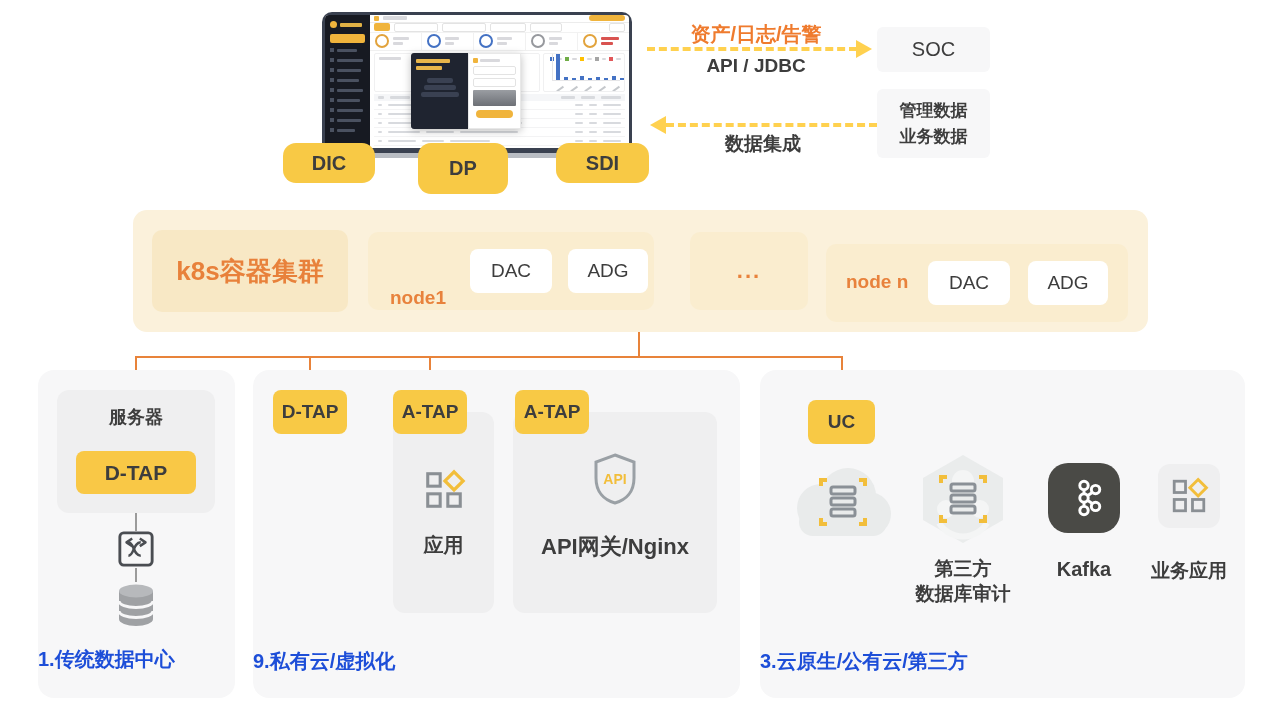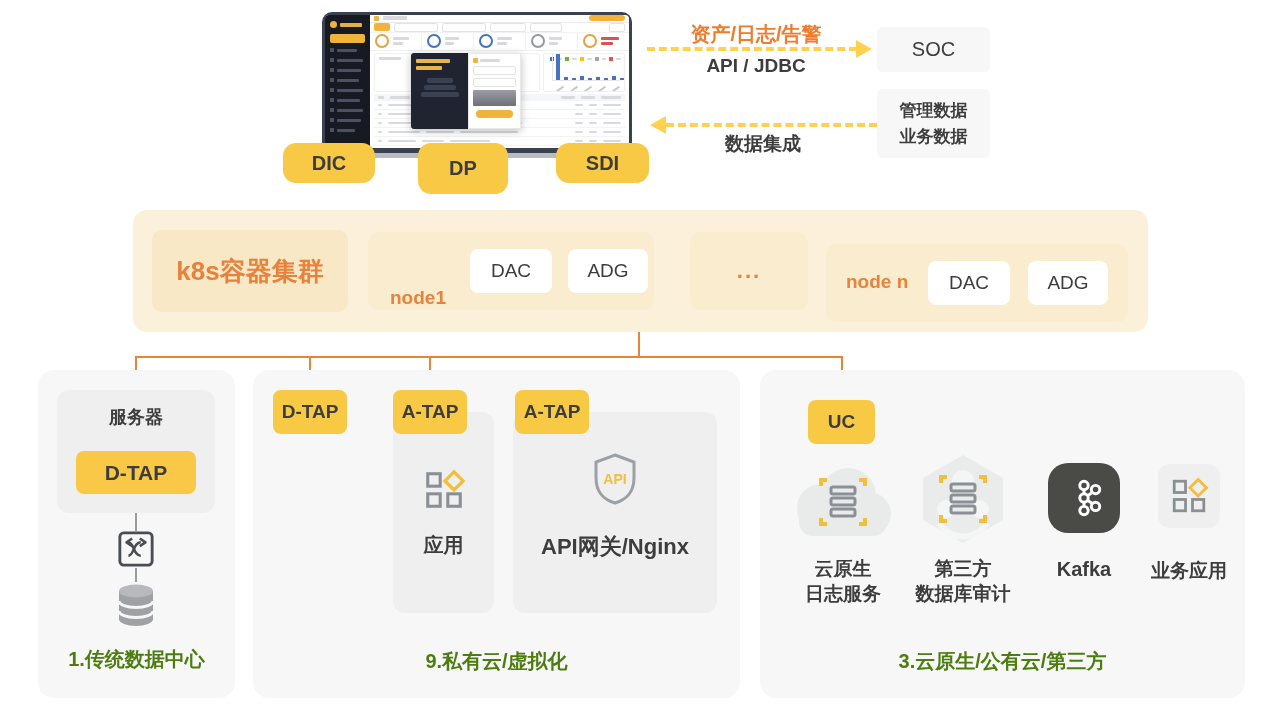--- a/index.html
+++ b/index.html
@@ -32,21 +32,21 @@
   .oline{background:#E8833A;}
   .gline{background:#9B9B9B;}
 
   
   .section-card{background:#F7F7F8;border-radius:16px;}
   .inner-box{background:#EFEFF0;border-radius:12px;}
   .tag{background:#F8C945;border-radius:8px;font-size:19px;font-weight:bold;color:#3d3d3d;}
   .ybtn{background:#F9C846;border-radius:8px;font-size:21px;font-weight:bold;color:#3d3d3d;}
   .item-label{font-size:20px;font-weight:bold;color:#3d3d3d;text-align:center;}
   .item-label2{font-size:19px;font-weight:bold;color:#3d3d3d;text-align:center;line-height:25px;}
-  .caption{font-size:20px;font-weight:bold;color:#4d7c0f;text-align:center;}
+  .caption{font-size:20px;font-weight:bold;color:#1d4ed8;}
   .kafka-sq{background:#4A4A46;border-radius:20px;}
   .biz-sq{background:#EFEFF0;border-radius:12px;}
 
   
   .laptop{background:#3A4150;border-radius:10px 10px 5px 5px;padding:3px 3px 5px 3px;box-sizing:border-box;}
   .screen{width:100%;height:100%;background:#fff;display:flex;overflow:hidden;position:relative;border-radius:4px 4px 0 0;}
   .scr-side{width:45px;background:#171A22;flex:none;display:flex;flex-direction:column;}
   .scr-logo{height:13px;display:flex;align-items:center;gap:3px;padding:3px 5px 0 5px;}
   .scr-logo .dot{width:7px;height:7px;border-radius:50%;background:#F0B43C;flex:none;}
   .scr-logo .ln{width:22px;height:4px;background:#E0B145;border-radius:1px;}
@@ -441,24 +441,20 @@
       <circle cx="78" cy="52" r="22" fill="#E9EBEB"></circle>
       <rect x="8" y="46" width="88" height="28" rx="14" fill="#E9EBEB"></rect>
       <g transform="translate(30,18)">
         <path d="M6 0 H0 V6 M38 0 H44 V6 M6 44 H0 V38 M38 44 H44 V38" fill="none" stroke="#F2BE3B" stroke-width="4"></path>
         <rect x="10" y="7" width="24" height="7" rx="2" fill="none" stroke="#8A9096" stroke-width="3"></rect>
         <rect x="10" y="18" width="24" height="7" rx="2" fill="none" stroke="#8A9096" stroke-width="3"></rect>
         <rect x="10" y="29" width="24" height="7" rx="2" fill="none" stroke="#8A9096" stroke-width="3"></rect>
       </g>
     </svg>
   </div>
-  <div class="abs item-label2" style="left:791px;top:556px;width:104px;">
-    <div>云原生</div>
-    <div>日志服务</div>
-  </div>
 
   <div class="abs" style="left:921px;top:453px;width:84px;height:92px;">
     <svg width="84" height="92" viewBox="0 0 84 92">
       <polygon points="42,2 82,25 82,67 42,90 2,67 2,25" fill="#EAECEC"></polygon>
       <circle cx="42" cy="28" r="11" fill="#F4F5F5"></circle>
       <circle cx="25" cy="56" r="9" fill="#F4F5F5"></circle>
       <circle cx="59" cy="56" r="9" fill="#F4F5F5"></circle>
       <path d="M18 70 a28 28 0 0 0 48 0" fill="none" stroke="#F4F5F5" stroke-width="6"></path>
       <g transform="translate(20,24)">
         <path d="M6 0 H0 V6 M38 0 H44 V6 M6 44 H0 V38 M38 44 H44 V38" fill="none" stroke="#F2BE3B" stroke-width="4"></path>

